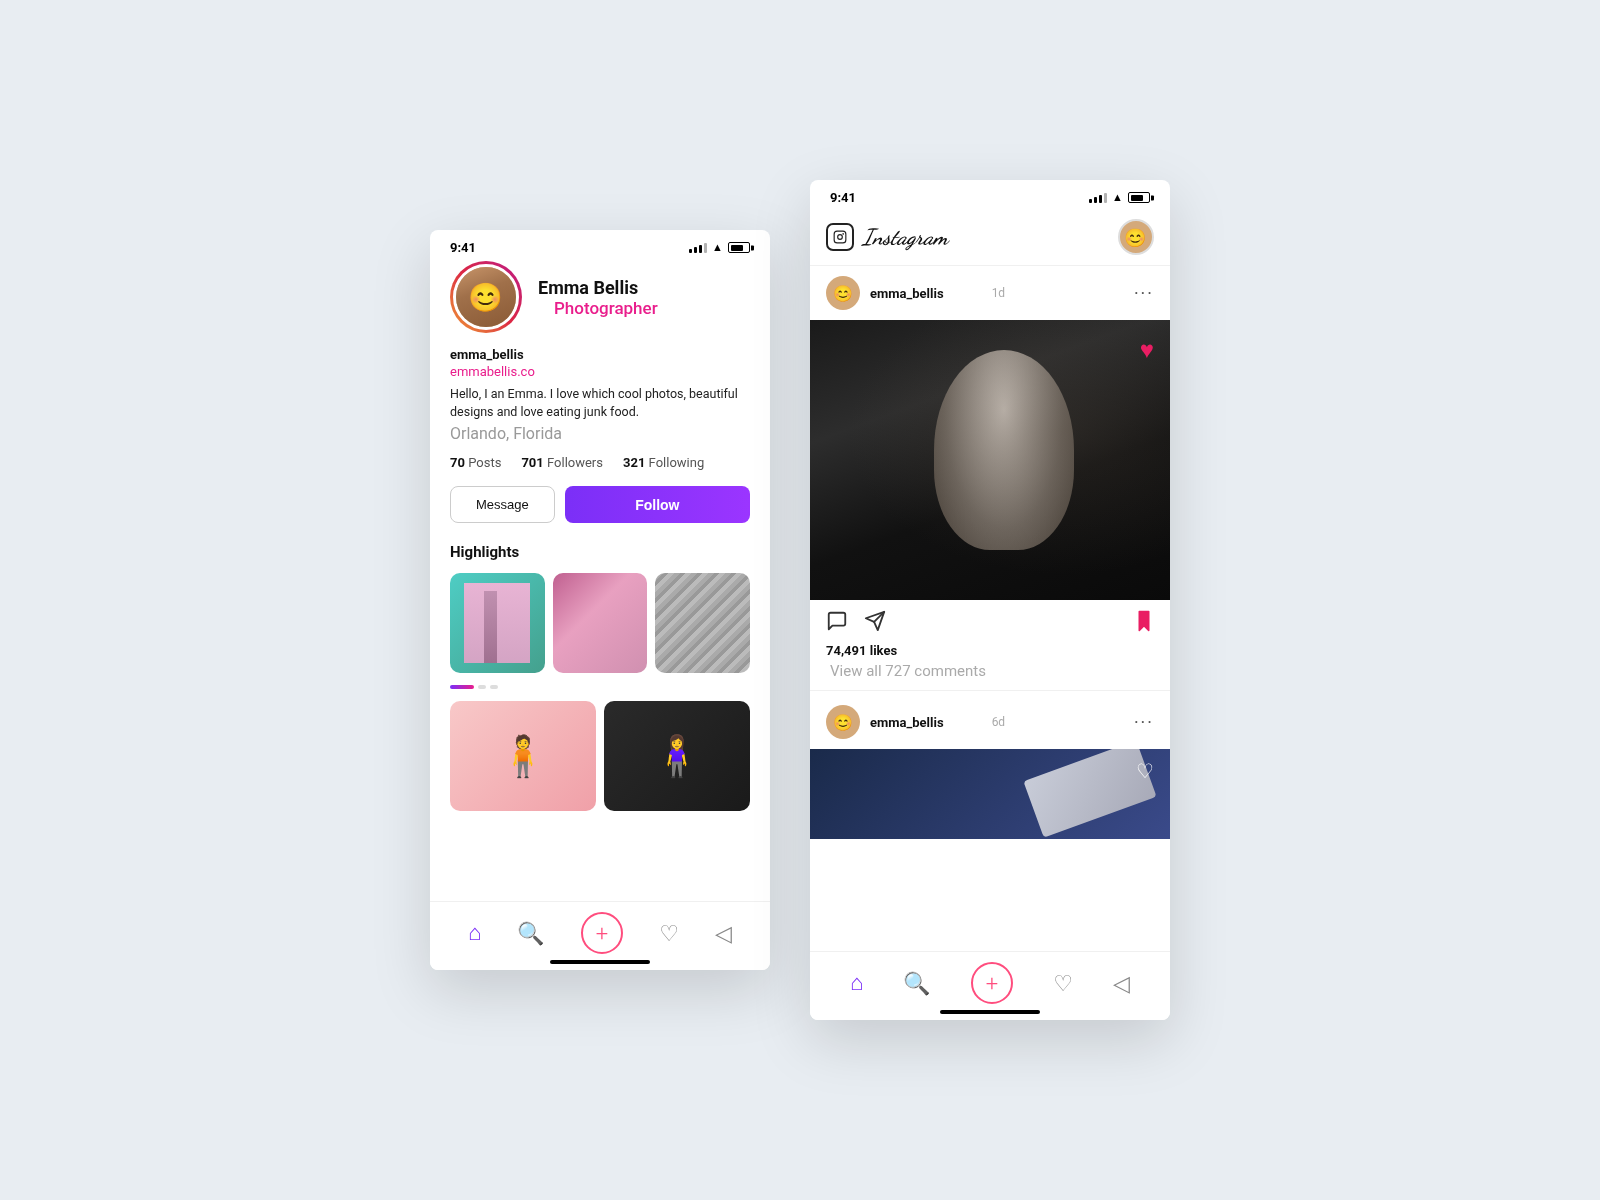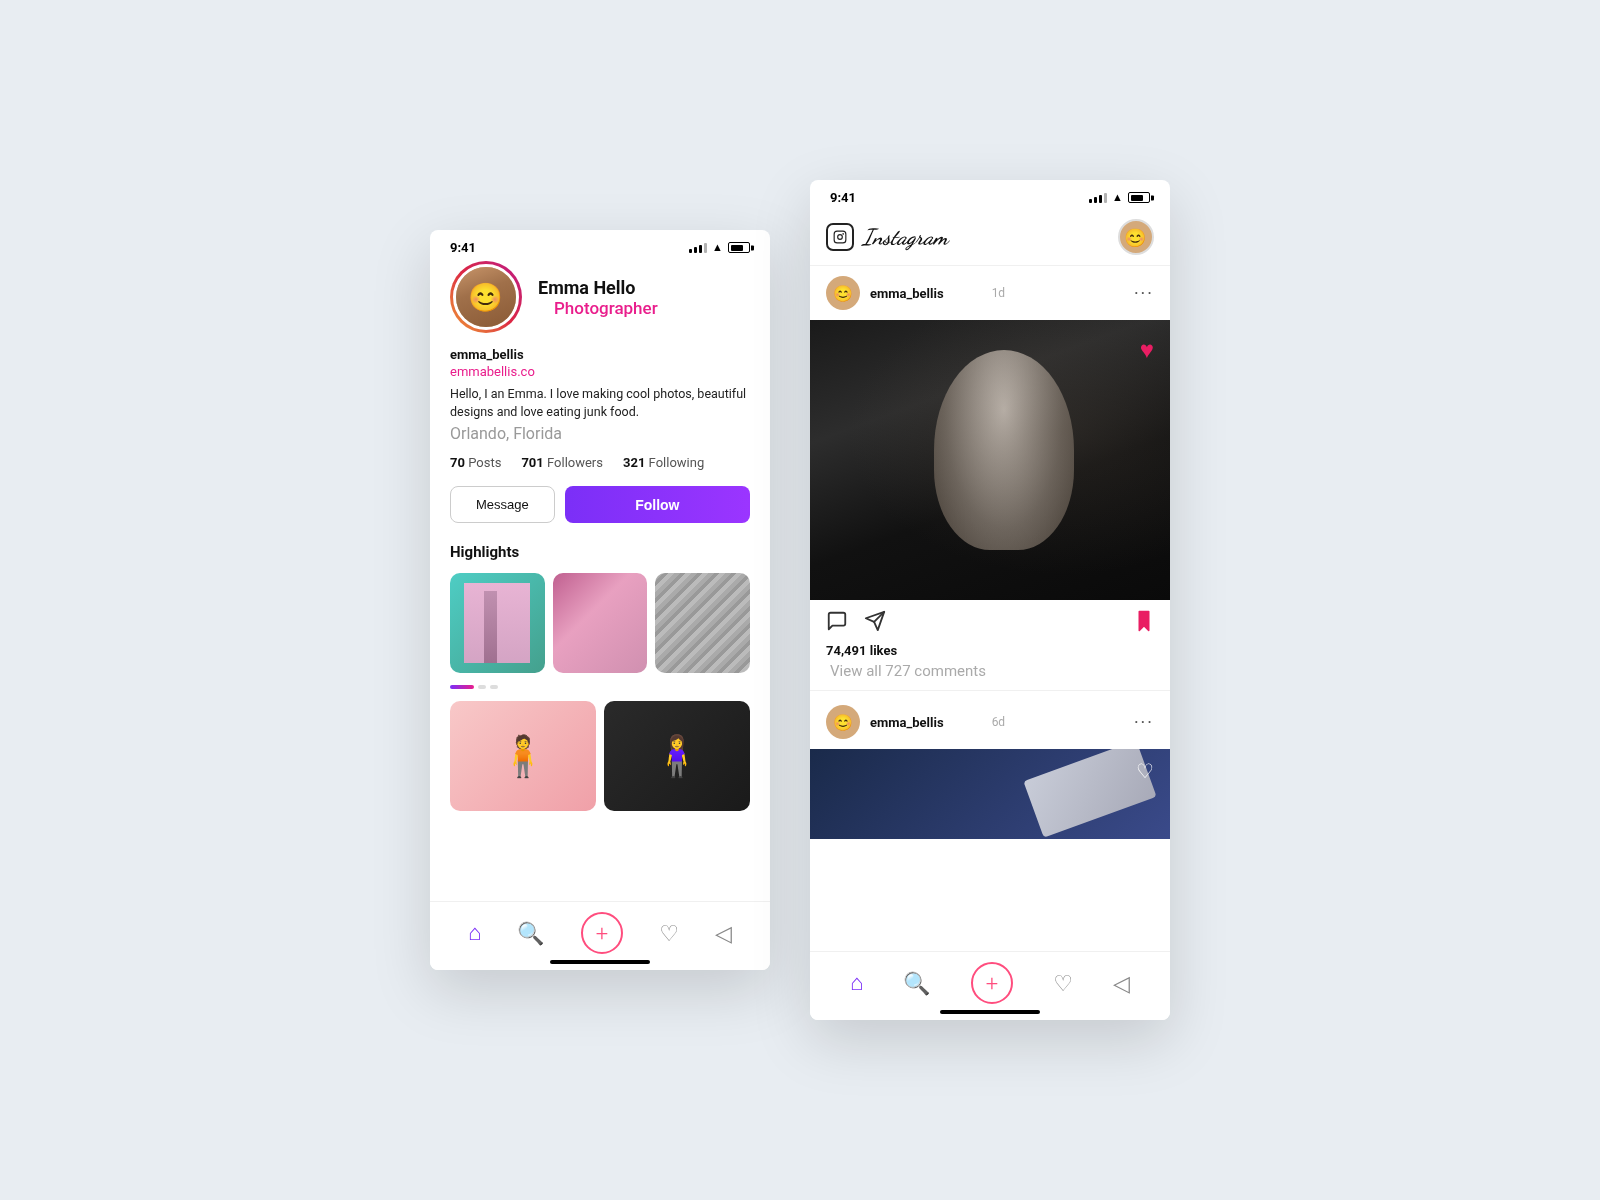--- a/index.html
+++ b/index.html
@@ -547,28 +547,28 @@
 
   <div class="profile-content">
 
     <div class="profile-header">
       <div class="avatar-wrapper">
         <div class="avatar-inner">
           <div class="avatar-face"></div>
         </div>
       </div>
       <div class="profile-name-block">
-        <div class="profile-name">Emma Hello</div>
+        <div class="profile-name">Emma Bellis</div>
         <div class="profile-role">Photographer</div>
       </div>
     </div>
 
     <div class="profile-username">emma_bellis</div>
     <div class="profile-link">emmabellis.co</div>
-    <div class="profile-bio">Hello, I an Emma. I love making cool photos, beautiful designs and love eating junk food.</div>
+    <div class="profile-bio">Hello, I an Emma. I love which cool photos, beautiful designs and love eating junk food.</div>
     <div class="profile-location">Orlando, Florida</div>
 
     <div class="stats-row">
       <div class="stat-item">
         <span class="stat-number">70</span>
         <span>Posts</span>
       </div>
       <div class="stat-item">
         <span class="stat-number">701</span>
         <span>Followers</span>

